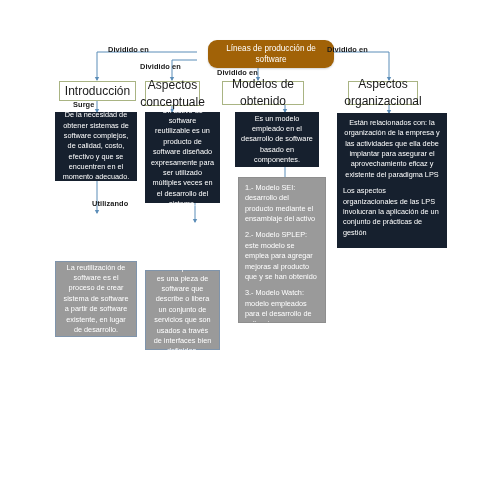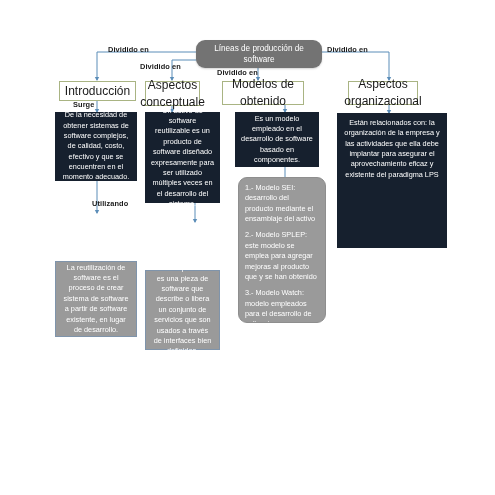--- a/index.html
+++ b/index.html
@@ -30,28 +30,29 @@
     position: absolute;
     box-sizing: border-box;
     display: flex;
     align-items: center;
     justify-content: center;
     text-align: center;
   }
 
   
   .root-node {
-    background: #737373;
+    background: #a16207;
     border: 1px solid #3d7da e;
     border-radius: 9px;
     color: #ffffff;
     font-size: 8.2px;
     line-height: 1.35;
     padding: 8px 6px;
     box-shadow: 0 1px 2px rgba(0,0,0,0.18);
+    margin-left: 12px;
   }
 
   
   .cat-node {
     background: #ffffff;
     border: 1px solid #a9b483;
     color: #1a1a1a;
     font-size: 12px;
     line-height: 1.4;
     padding: 3px 4px;
@@ -79,21 +80,20 @@
     font-size: 7.3px;
     line-height: 1.42;
     padding: 5px 6px;
     text-align: center;
     border: 1px solid #8e8e8e;
   }
   .gray-node.left-align {
     text-align: left;
     align-items: flex-start;
     justify-content: flex-start;
-    border-radius: 9px;
   }
   .gray-node.blue-border {
     border: 1px solid #7f94ab;
     margin-top: 48px;
   }
 
   .dark-node .inner, .gray-node .inner {
     width: 100%;
   }
   .inner p {
@@ -202,16 +202,17 @@
     <span class="inner">
       <p>1.- Modelo SEI: desarrollo del producto mediante el ensamblaje del activo</p>
       <p>2.- Modelo SPLEP: este modelo se emplea para agregar mejoras al producto que y se han obtenido</p>
       <p>3.- Modelo Watch: modelo empleados para el desarrollo de aplicaciones empresariales</p>
     </span>
   </div>
 
   <div class="node dark-node left-align" style="left:337px; top:113px; width:110px; height:135px;">
     <span class="inner">
       <p style="text-align:center;">Están relacionados con: la organización de la empresa y las actividades que ella debe implantar para asegurar el aprovechamiento eficaz y existente del paradigma LPS</p>
+      <p>Los aspectos organizacionales de las LPS involucran la aplicación de un conjunto de prácticas de gestión</p>
     </span>
   </div>
 
 </div>
 
 </body></html>

